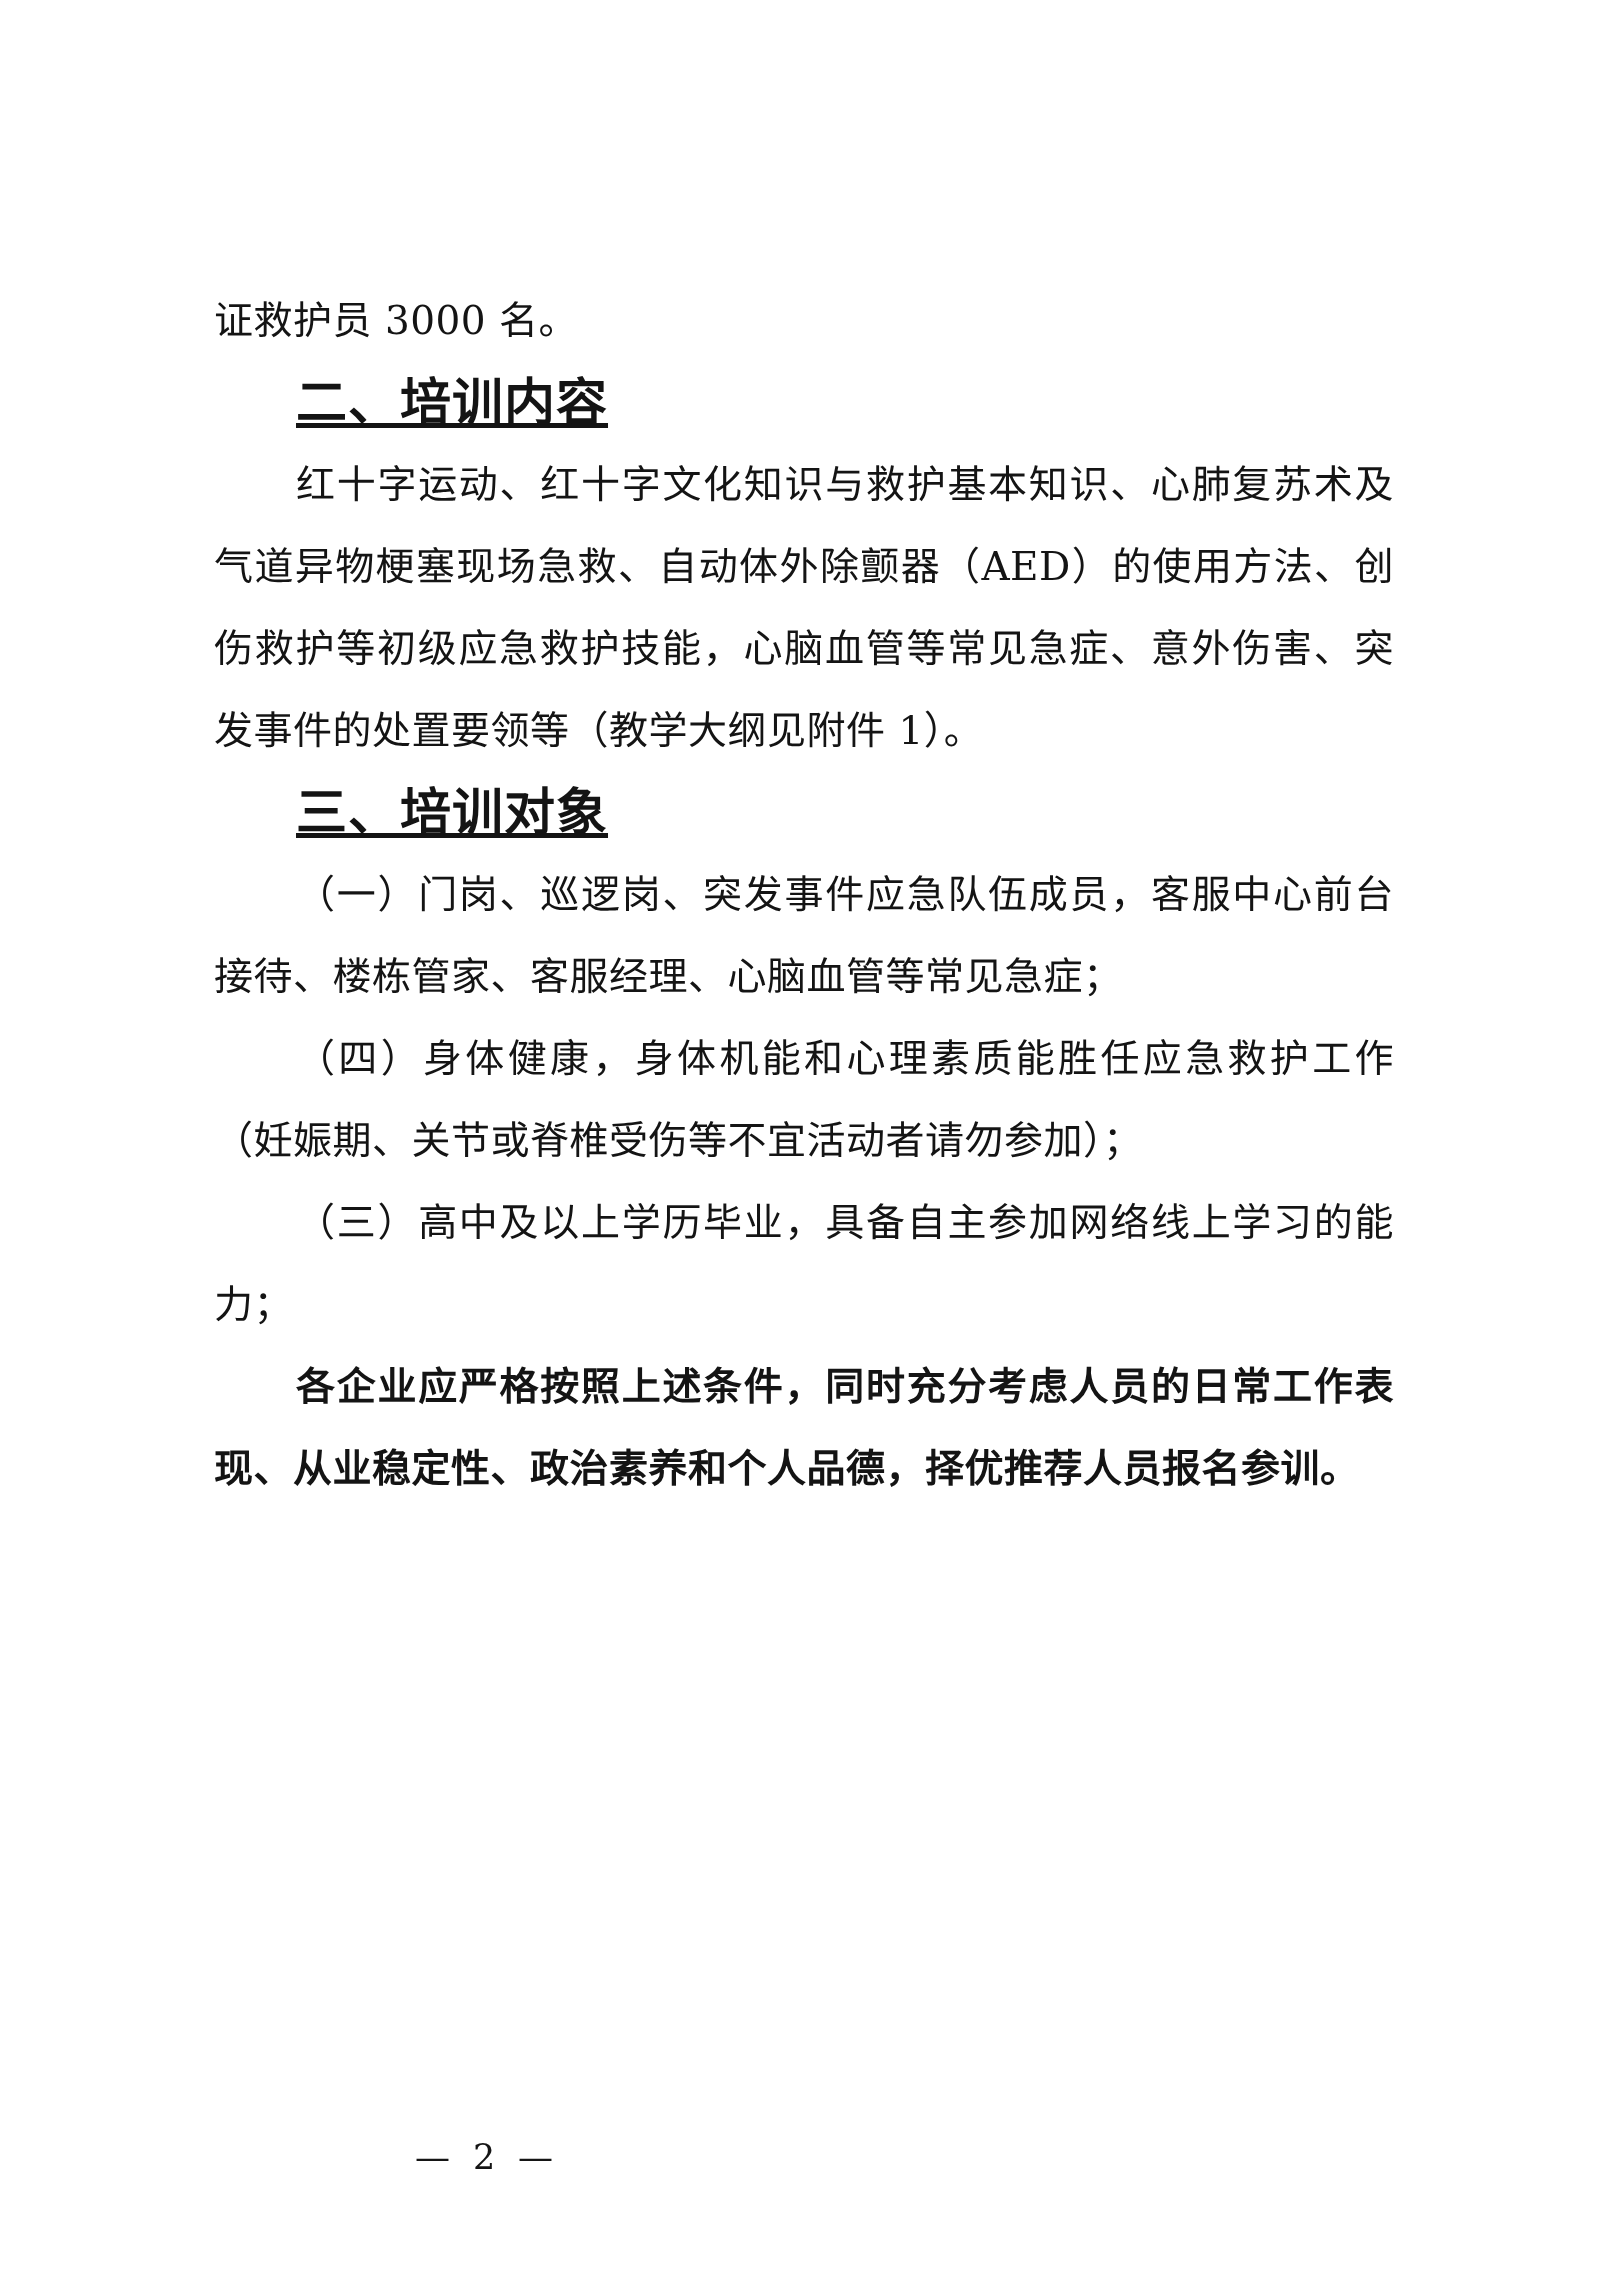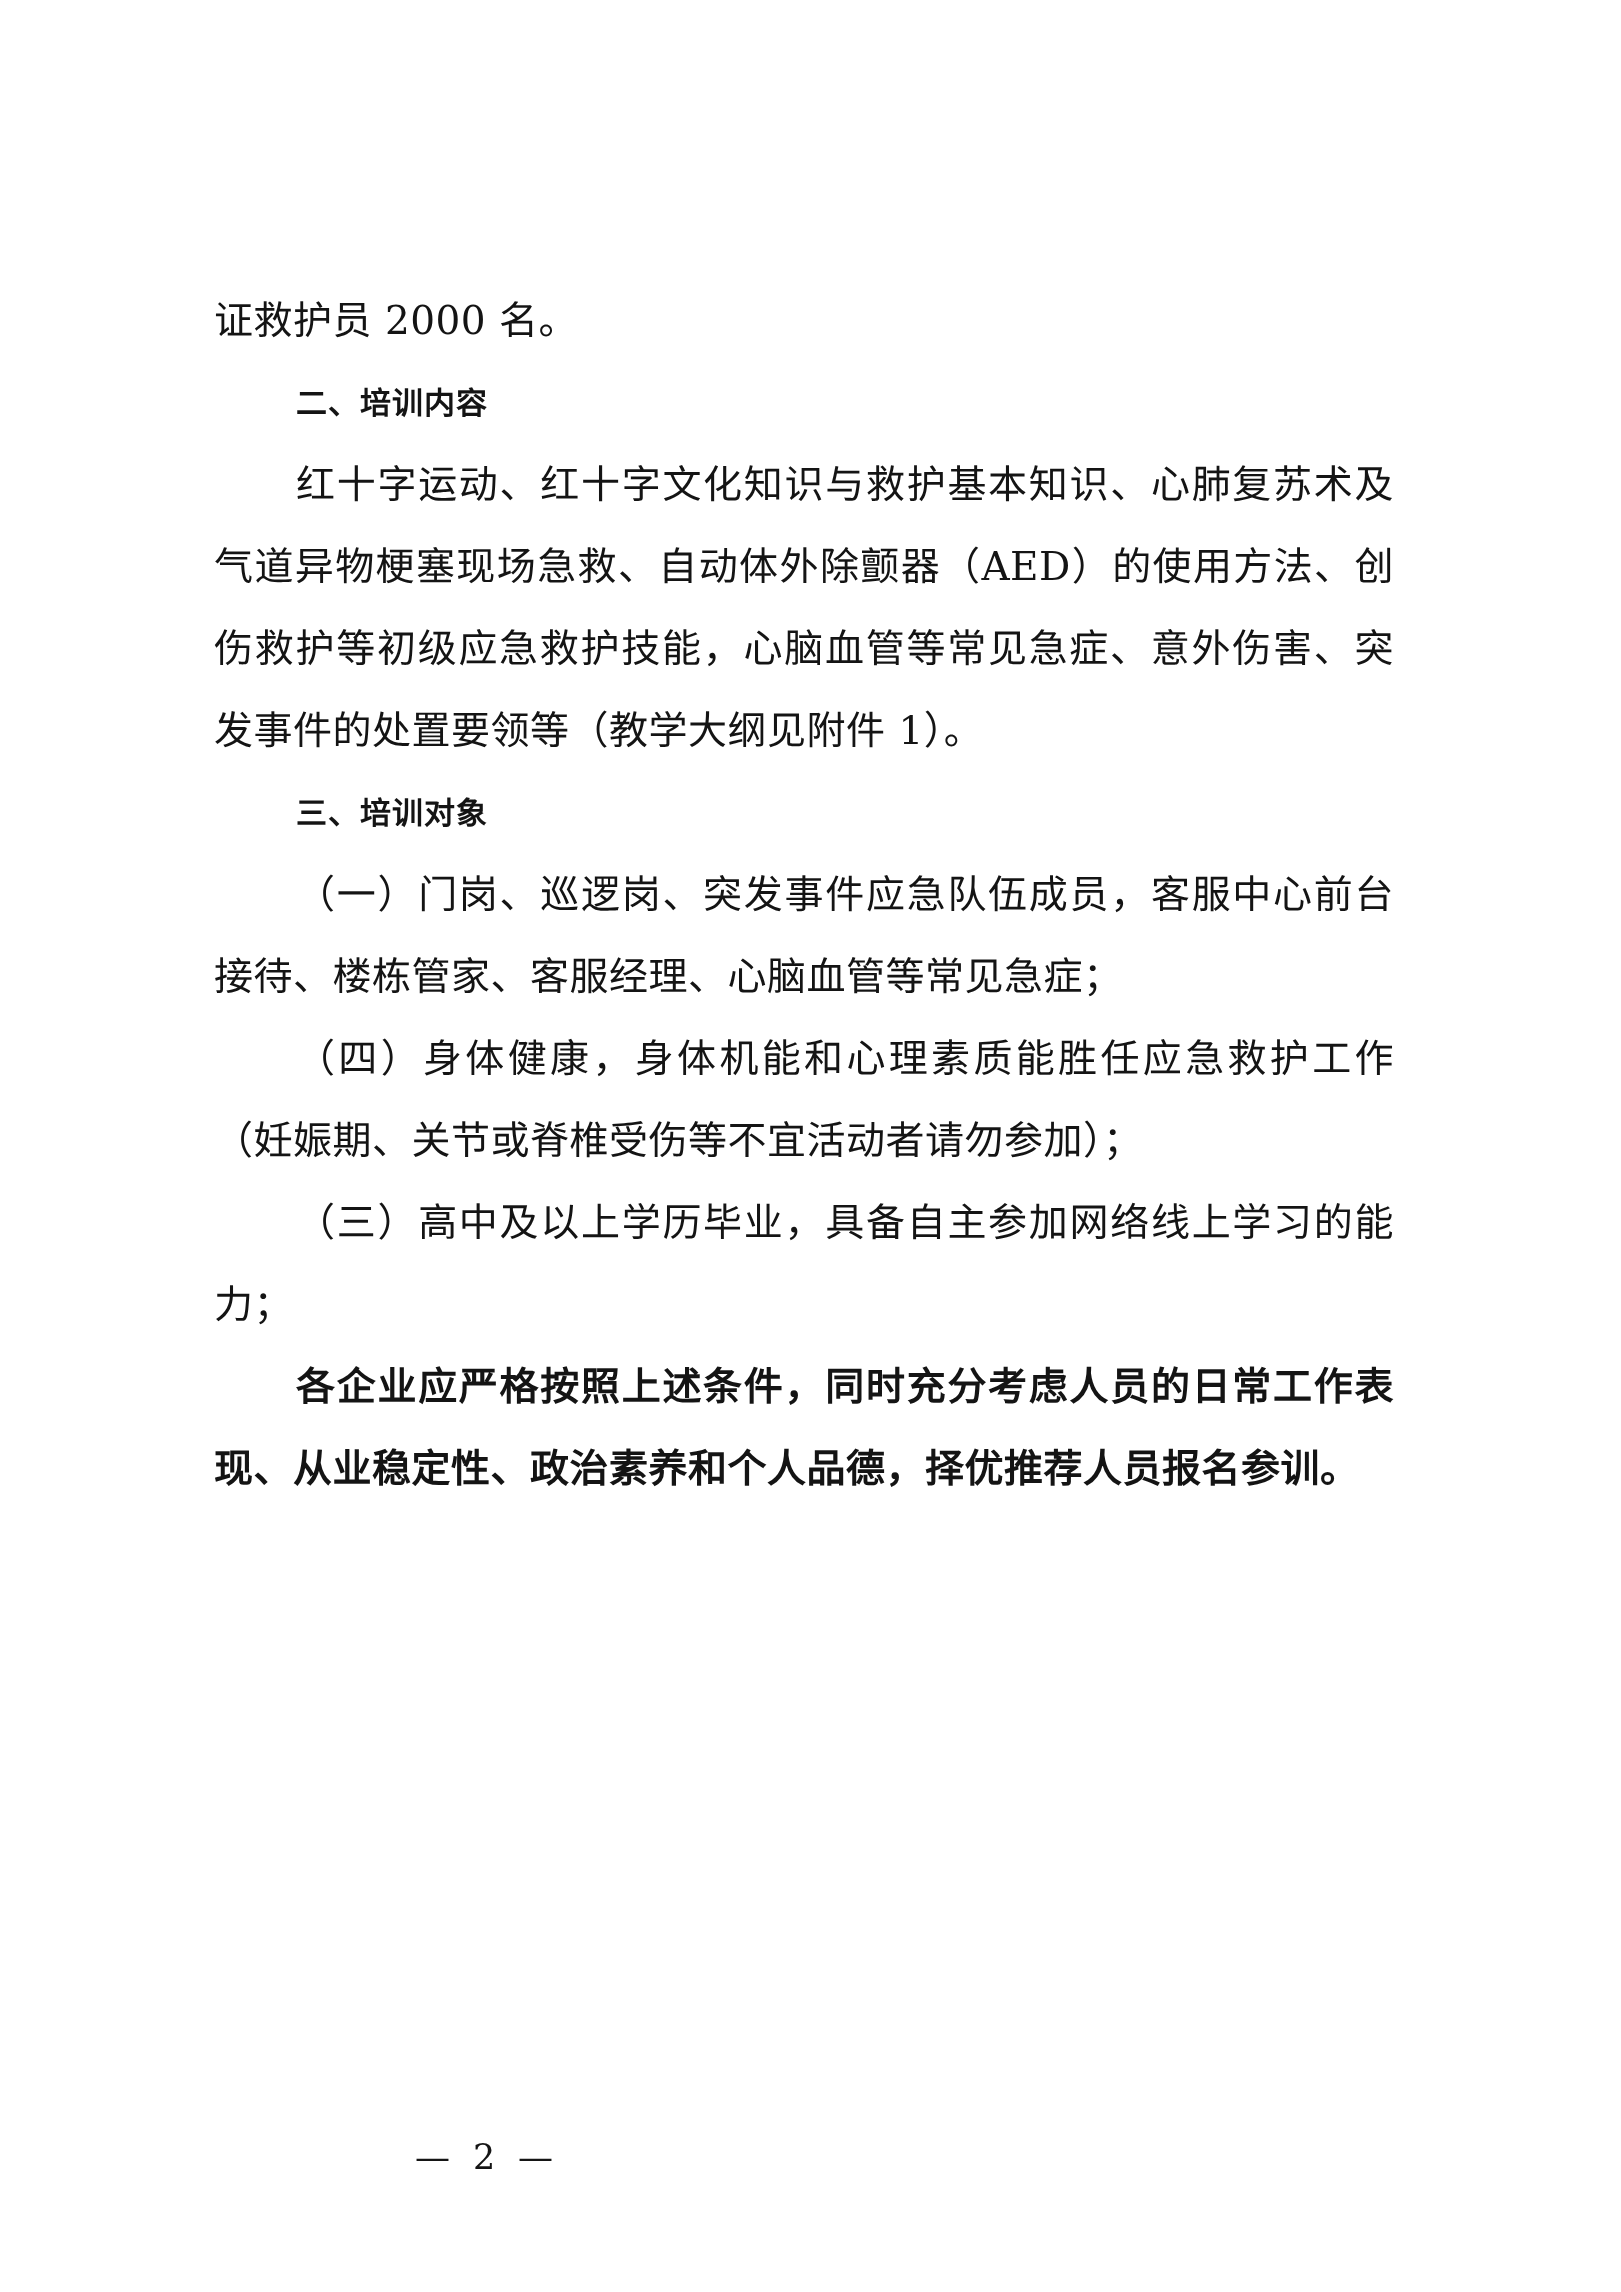--- a/index.html
+++ b/index.html
@@ -36,24 +36,25 @@
     margin: 0;
     text-indent: 0;
   }
   .para.indent {
     text-indent: 82px;
   }
   .heading {
     margin: 0;
     font-family: "DejaVu Sans", "Liberation Sans", sans-serif;
     font-weight: bold;
-    font-size: 31px;
+    font-size: 51px;
     line-height: 82px;
     text-indent: 82px;
     letter-spacing: 1px;
+    text-decoration: underline;
   }
   .bold-inline {
     font-family: "DejaVu Sans", "Liberation Sans", sans-serif;
     font-weight: bold;
   }
   .page-number {
     position: absolute;
     left: 0;
     right: 0;
     bottom: 116px;
@@ -65,21 +66,21 @@
     padding-right: 647px;
   }
 </style>
 </head>
 <body>
 
 <div class="page">
 
   <div class="body-text">
 
-    <p class="para">证救护员 2000 名。</p>
+    <p class="para">证救护员 3000 名。</p>
 
     <p class="heading">二、培训内容</p>
 
     <p class="para indent">红十字运动、红十字文化知识与救护基本知识、心肺复苏术及气道异物梗塞现场急救、自动体外除颤器（AED）的使用方法、创伤救护等初级应急救护技能，心脑血管等常见急症、意外伤害、突发事件的处置要领等（教学大纲见附件 1）。</p>
 
     <p class="heading">三、培训对象</p>
 
 
     <p class="para indent">（一）门岗、巡逻岗、突发事件应急队伍成员，客服中心前台接待、楼栋管家、客服经理、心脑血管等常见急症；</p>
 

